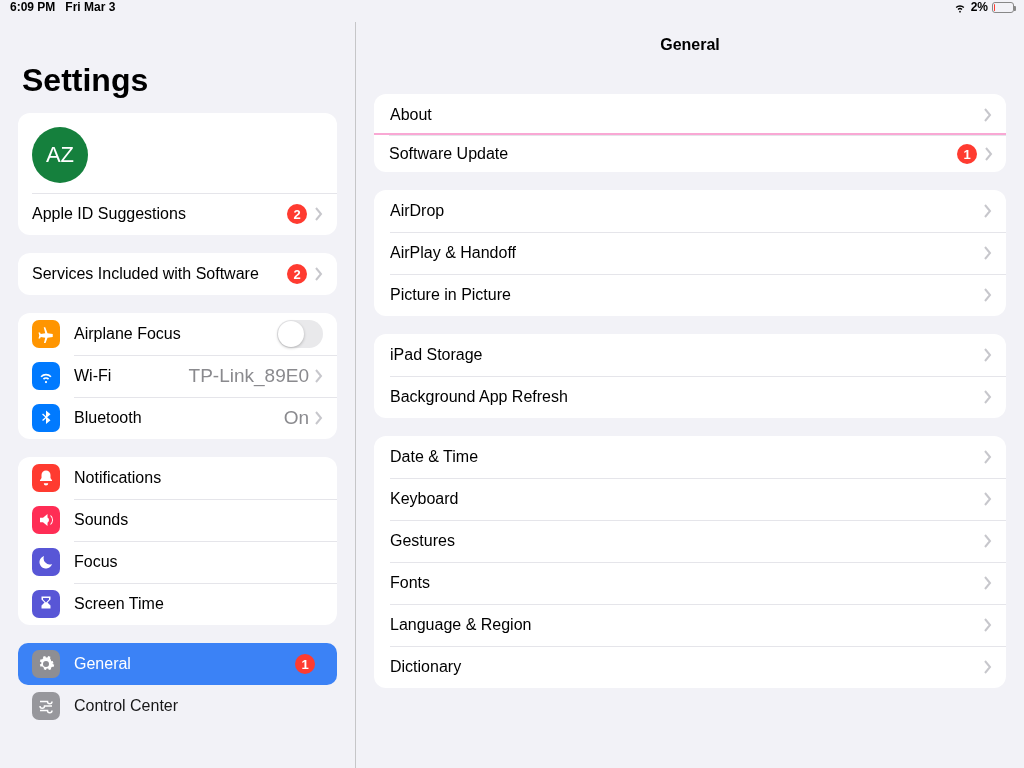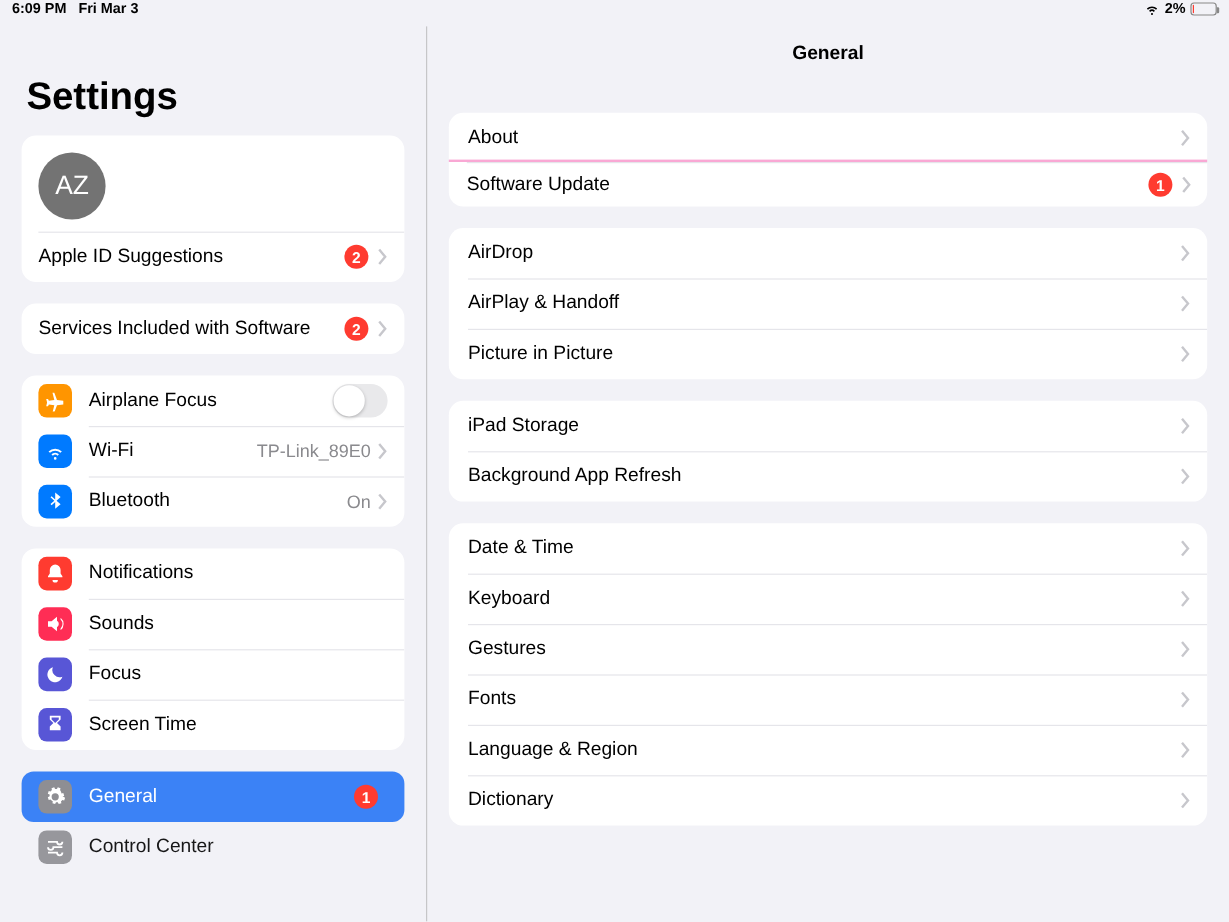--- a/index.html
+++ b/index.html
@@ -16,26 +16,26 @@
   .sidebar { width: 356px; border-right: 1px solid #c6c6c8; padding: 14px 18px 0 18px; overflow: hidden; }
   .detail { flex: 1; padding: 0 18px; overflow: hidden; }
 
   .settings-title { font-size: 32px; font-weight: 700; margin: 26px 0 14px 4px; }
 
   .card { background: #fff; border-radius: 12px; margin-bottom: 18px; overflow: hidden; }
   .row { display: flex; align-items: center; min-height: 42px; padding: 0 14px; position: relative; }
   .row + .row::before { content: ""; position: absolute; left: 14px; right: 0; top: 0; height: 1px; background: #e5e5ea; }
   .row.with-icon + .row.with-icon::before { left: 56px; }
   .label { font-size: 16px; flex: 1; }
-  .value-grey { font-size: 15px; color: #8a8a8e; margin-right: 6px; }
+  .value-grey { font-size: 19px; color: #8a8a8e; margin-right: 6px; }
   .chevron { color: #c7c7cc; }
   .chevron svg { width: 8px; height: 14px; display: block; }
   .badge { min-width: 20px; height: 20px; border-radius: 10px; background: #ff3b30; color: #fff; font-size: 13px; font-weight: 600; display: inline-flex; align-items: center; justify-content: center; padding: 0 5px; margin-right: 8px; }
 
-  .avatar { width: 56px; height: 56px; border-radius: 50%; background: #737373; color: #fff; display: flex; align-items: center; justify-content: center; font-size: 22px; font-weight: 500; margin: 14px 0 10px 14px; }
+  .avatar { width: 56px; height: 56px; border-radius: 50%; background: #15803d; color: #fff; display: flex; align-items: center; justify-content: center; font-size: 22px; font-weight: 500; margin: 14px 0 10px 14px; }
   .apple-id-row::before { content: ""; position: absolute; left: 14px; right: 0; top: 0; height: 1px; background: #e5e5ea; }
 
   .icon-box { width: 28px; height: 28px; border-radius: 7px; display: flex; align-items: center; justify-content: center; margin-right: 14px; flex-shrink: 0; }
   .icon-box svg { width: 18px; height: 18px; fill: #fff; }
   .orange { background: #ff9500; }
   .blue { background: #007aff; }
   .red { background: #ff3b30; }
   .pink { background: #ff2d55; }
   .indigo { background: #5856d6; }
   .grey { background: #8e8e93; }

